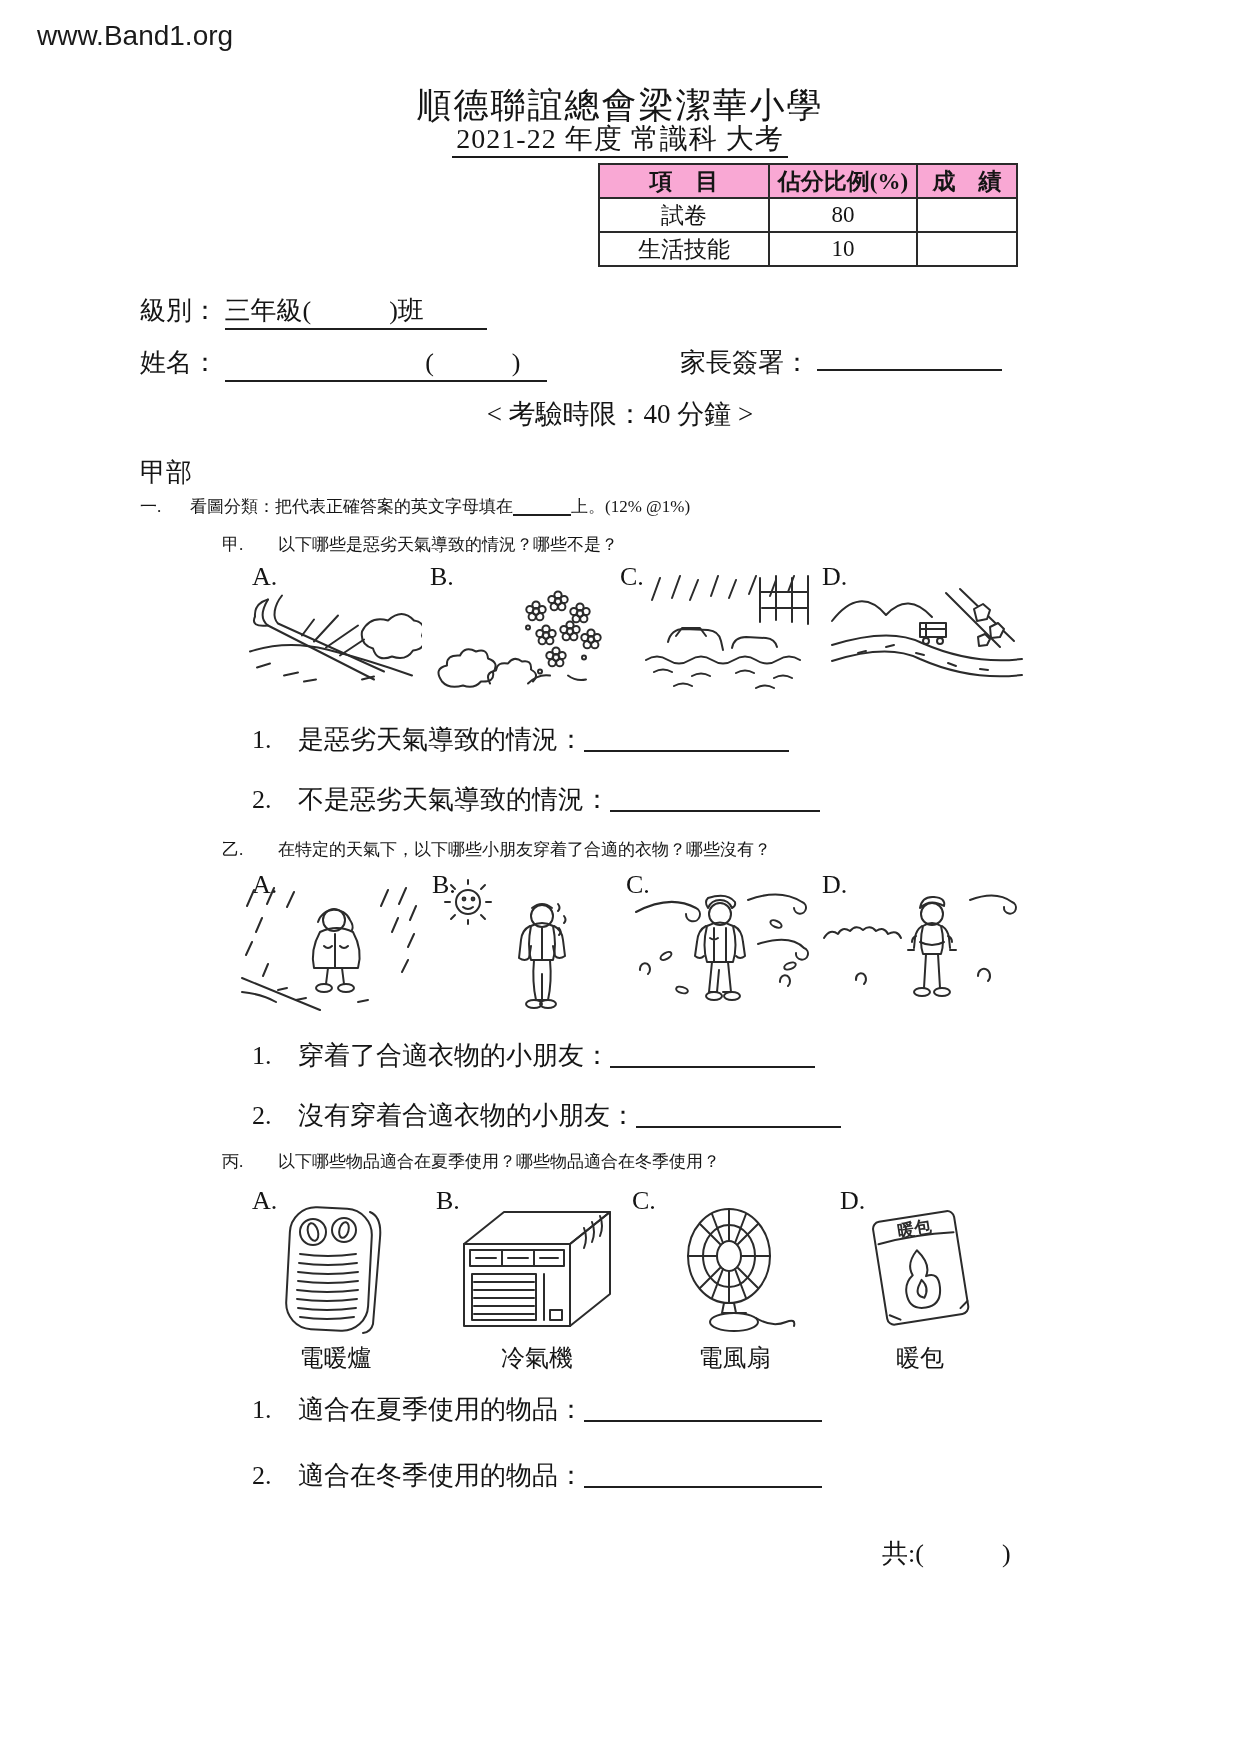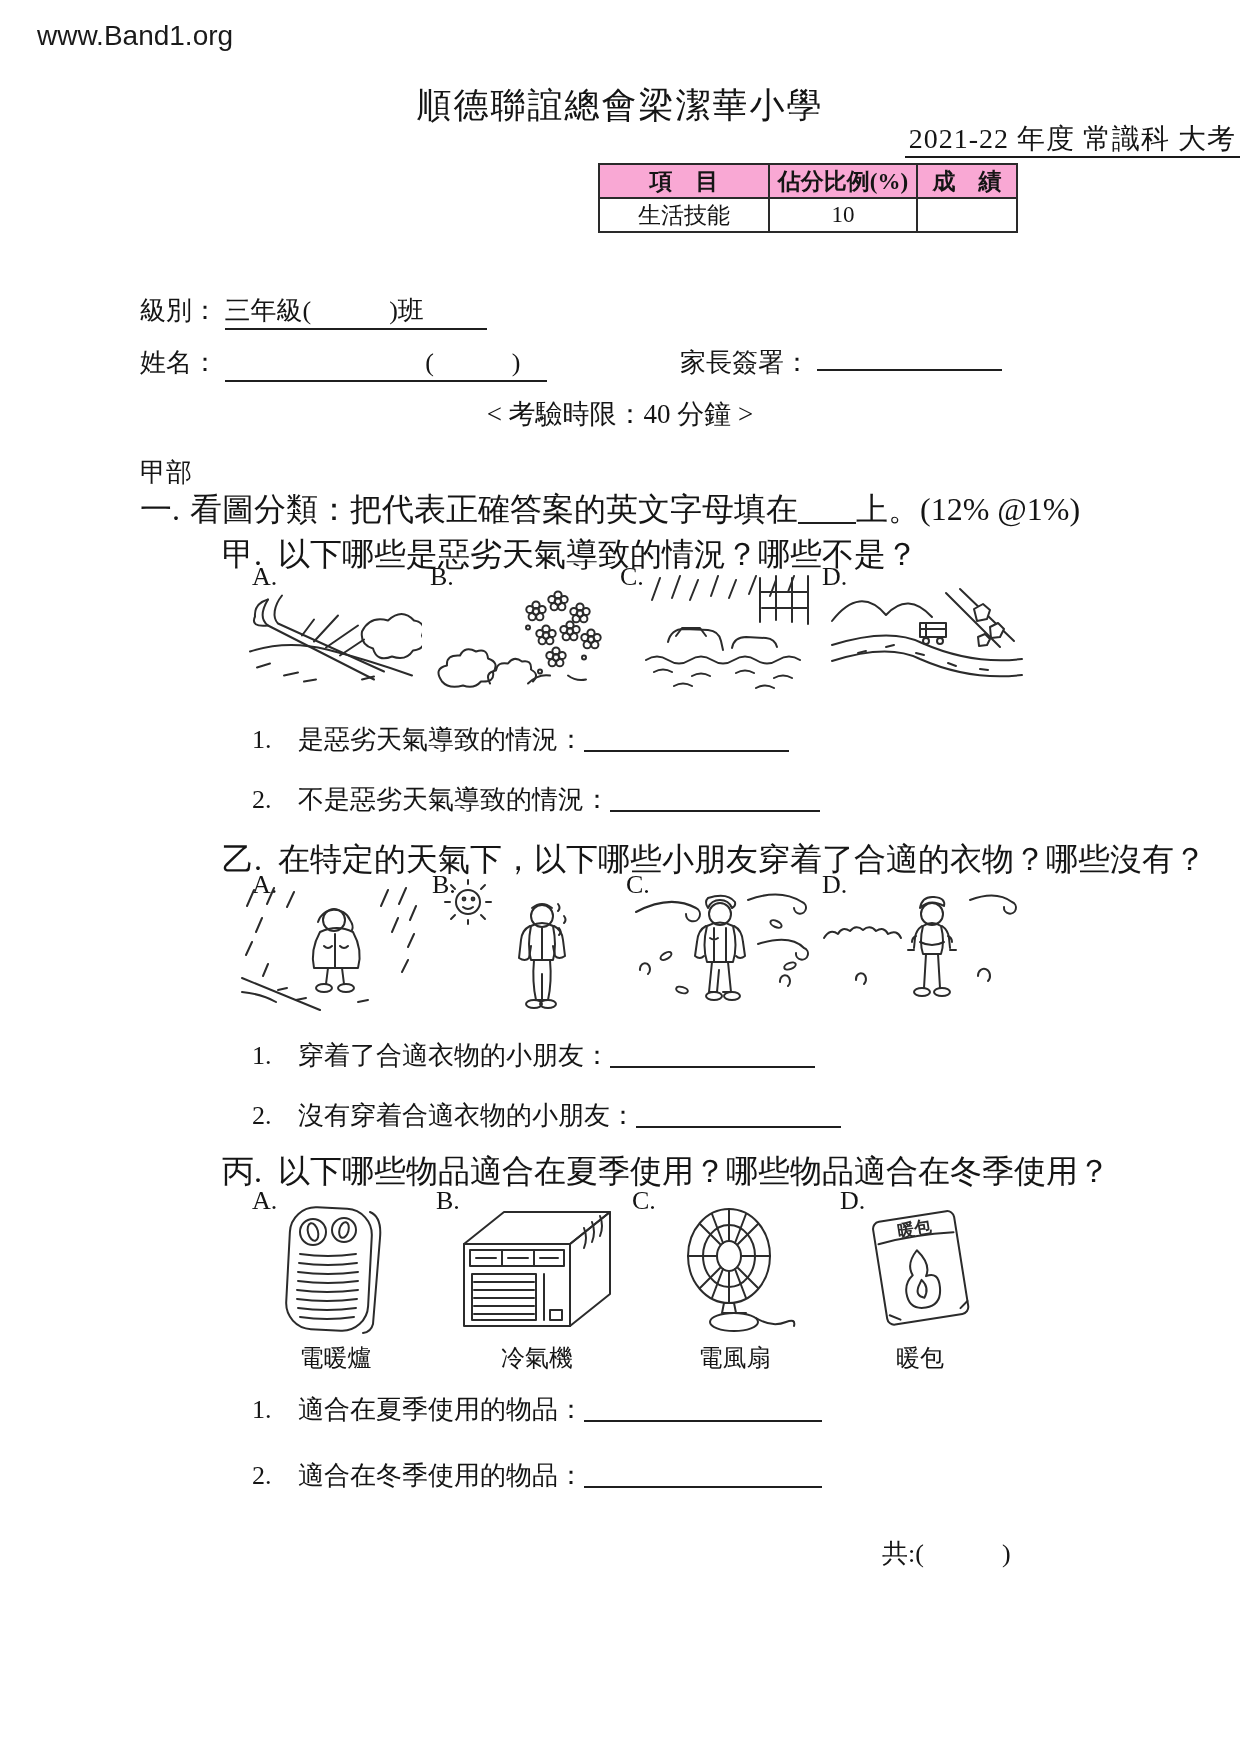--- a/index.html
+++ b/index.html
@@ -7,41 +7,41 @@
     position:relative; width:1240px; height:1754px; margin:0 auto;
     background:#ffffff; color:#151515; overflow:hidden;
     font-family:"Liberation Serif", serif;
   }
   .abs { position:absolute; }
   .watermark {
     font-family:"Liberation Sans", sans-serif;
     font-size:28px; color:#1a1a1a;
   }
   .school-title { width:100%; text-align:center; font-size:35px; letter-spacing:2px; }
-  .exam-title-wrap { width:100%; text-align:right; }
+  .exam-title-wrap { width:100%; text-align:center; }
   .exam-title { font-size:28px; letter-spacing:1px; border-bottom:2px solid #1a1a1a; padding:0 4px 2px 4px; }
 
   table.score-table { border-collapse:collapse; table-layout:fixed; }
   table.score-table td, table.score-table th {
     border:2px solid #2a2a2a; font-size:23px; text-align:center; padding:0;
     font-family:"Liberation Serif", serif; font-weight:normal;
   }
   table.score-table th { background:#f9a8d4; font-weight:bold; height:32px; }
   table.score-table td { height:32px; }
   tr.total-row td { border-top:4px solid #2a2a2a; height:37px; }
 
   .info-line { font-size:26px; white-space:nowrap; }
   .u-line { display:inline-block; border-bottom:2px solid #1f1f1f; }
   .u-line.name-line { text-align:right; padding-right:26px; }
   .blank { display:inline-block; border-bottom:2px solid #1f1f1f; height:26px; vertical-align:-4px; }
 
   .center-line { width:100%; text-align:center; font-size:27px; }
   .part-label { font-size:26px;margin-top:12px; }
 
-  .q-row { font-size:32px; white-space:nowrap; }
+  .q-row { font-size:17px; white-space:nowrap; }
   .q-num { display:inline-block; }
 
   .opt-letter { position:absolute; font-size:26px; }
   .img-box { position:absolute; }
   .img-box svg { display:block; width:100%; height:100%; }
   .sk { stroke:#2b2b2b; stroke-width:2; fill:none; stroke-linecap:round; stroke-linejoin:round; }
   .skf { stroke:#2b2b2b; stroke-width:2; fill:#ffffff; stroke-linejoin:round; }
 
   .answer-row { position:absolute; font-size:26px; white-space:nowrap; }
   .a-num { display:inline-block; width:46px; }
@@ -59,20 +59,25 @@
   <div class="abs exam-title-wrap" style="top:120px; left:0;">
     <span class="exam-title">2021-22 年度  常識科 大考</span>
   </div>
 
   <table class="score-table abs" style="left:598px; top:163px; width:412px;">
     <tbody>
         <tr>
       <th style="width:168px;">項　目</th>
       <th style="width:146px;">佔分比例(%)</th>
       <th style="width:98px;">成　績</th>
+    </tr>
+    <tr>
+      <td>試卷</td>
+      <td>80</td>
+      <td></td>
     </tr>
     <tr>
       <td>生活技能</td>
       <td>10</td>
       <td></td>
     </tr>
   </tbody>
     </table>
 
   <div class="abs info-line" style="left:140px; top:293px;">

